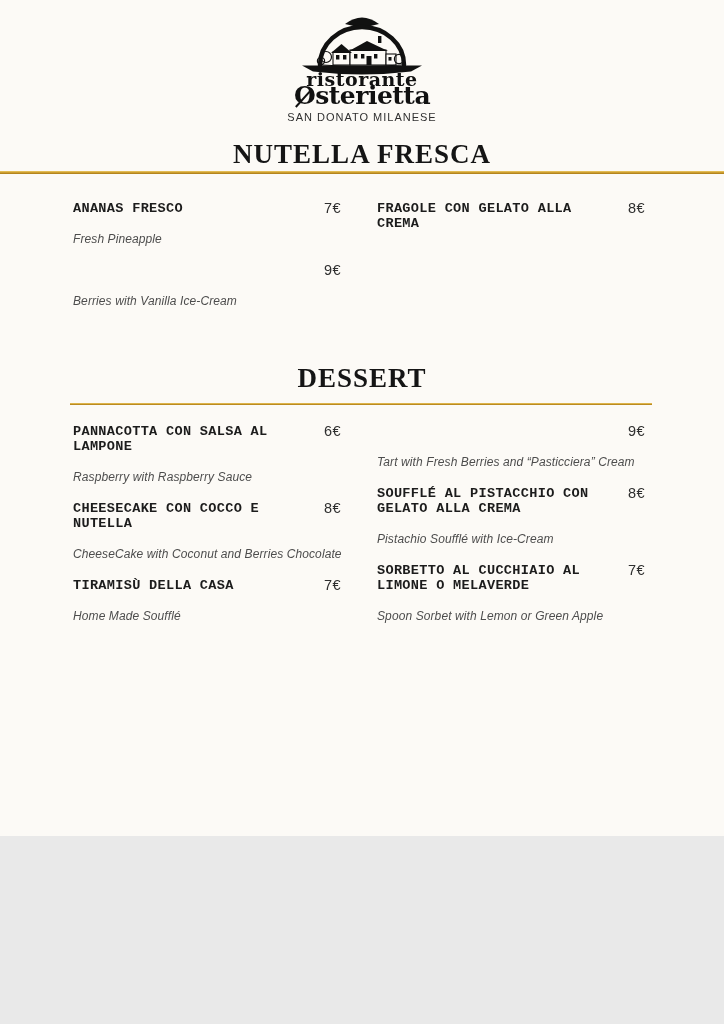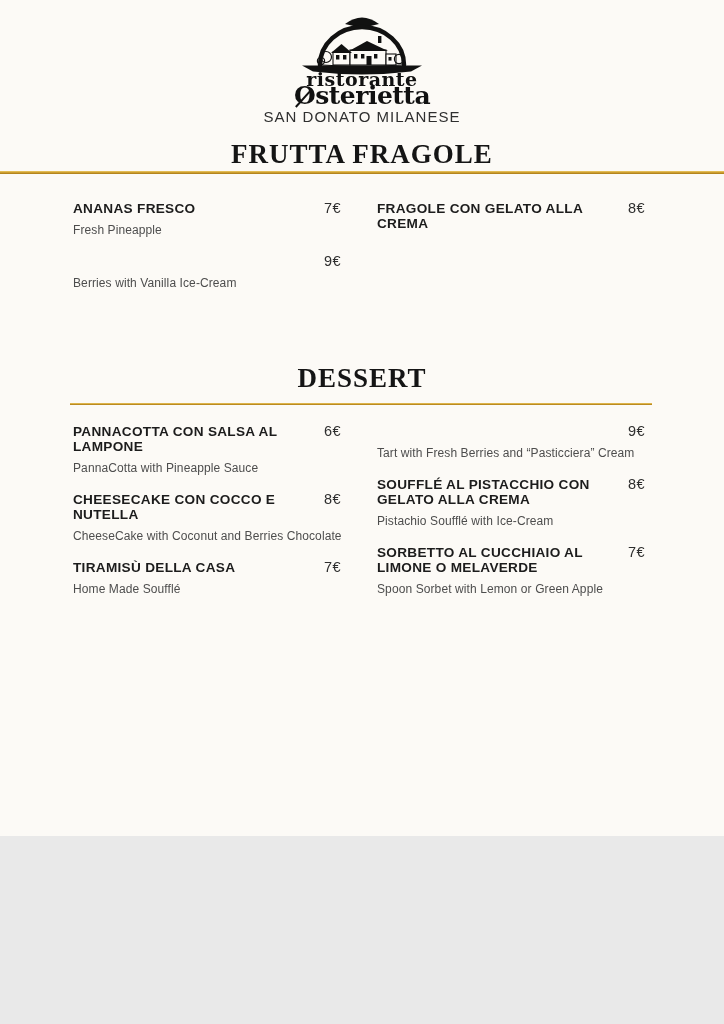--- a/index.html
+++ b/index.html
@@ -37,21 +37,21 @@
     font-family:"DejaVu Serif",serif;
     font-weight:700;font-size:25px;line-height:20px;
     letter-spacing:-.5px;
   }
   .o-slash{
     position:absolute;left:-2px;top:11px;
     width:24px;height:2.4px;background:#111;
     transform:rotate(-48deg);
   }
   .logo-location{
-    font-size:15px;line-height:10px;margin-top:3px;
+    font-size:11px;line-height:10px;margin-top:3px;
     letter-spacing:1px;color:#2f2f2f;
   }
   
   .section-title{
     position:absolute;left:0;width:100%;
     text-align:center;
     font-family:"Liberation Serif",serif;
     font-weight:700;font-size:27px;line-height:30px;
     letter-spacing:1px;color:#151515;
   }
@@ -69,30 +69,30 @@
     display:flex;gap:36px;
   }
   .grid-1{top:201px;}
   .grid-2{top:424px;}
   .menu-col{width:268px;flex:0 0 268px;}
   .item{margin-bottom:16px;}
   .item-head{display:flex;align-items:flex-start;}
   .item-name{
     width:236px;flex:0 0 236px;
     font-weight:700;font-size:13.6px;line-height:15px;
-    letter-spacing:.3px;color:var(--ink);
+    letter-spacing:.3px;color:var(--ink);font-family:Liberation Mono, monospace;
   }
   .item-price{
     flex:1;text-align:right;
     font-size:14.5px;line-height:15px;
     letter-spacing:.4px;color:#2e2e2e;white-space:nowrap;
   }
   .item-desc{
-    margin-top:7px;width:272px;
-    font-size:12px;line-height:15px;
+    margin-top:16px;width:272px;
+    font-style:italic;font-size:12px;line-height:15px;
     letter-spacing:.1px;color:var(--desc);
   }
   
   .footer-divider{
     position:absolute;top:840px;left:50%;
     transform:translateX(-50%);
     width:250px;height:3px;
     background:var(--divider);
     clip-path:polygon(0 50%,50% 0,100% 50%,50% 100%);
   }
@@ -146,21 +146,21 @@
     <div class="logo-ristorante">ristorante</div>
     <div class="logo-name-wrap">
       <span class="logo-name">
         <span class="o-slash"></span>
         <span>Osterietta</span>
       </span>
     </div>
     <div class="logo-location">SAN DONATO MILANESE</div>
   </div>
 
-  <div class="section-title title-frutta">FRUTTA FRAGOLE</div>
+  <div class="section-title title-frutta">NUTELLA FRESCA</div>
   <div class="gold-rule rule-1"></div>
 
   <div class="menu-grid grid-1">
     <div class="menu-col">
       <div class="item">
         <div class="item-head">
           <div class="item-name">ANANAS FRESCO</div>
           <div class="item-price">7€</div>
         </div>
         <div class="item-desc">Fresh Pineapple</div>
@@ -185,21 +185,21 @@
   <div class="section-title title-dessert">DESSERT</div>
   <div class="gold-rule rule-2"></div>
 
   <div class="menu-grid grid-2">
     <div class="menu-col">
       <div class="item">
         <div class="item-head">
           <div class="item-name">PANNACOTTA CON SALSA AL LAMPONE</div>
           <div class="item-price">6€</div>
         </div>
-        <div class="item-desc">PannaCotta with Pineapple Sauce</div>
+        <div class="item-desc">Raspberry with Raspberry Sauce</div>
       </div>
       <div class="item">
         <div class="item-head">
           <div class="item-name">CHEESECAKE CON COCCO E NUTELLA</div>
           <div class="item-price">8€</div>
         </div>
         <div class="item-desc">CheeseCake with Coconut and Berries Chocolate</div>
       </div>
       <div class="item">
         <div class="item-head">

